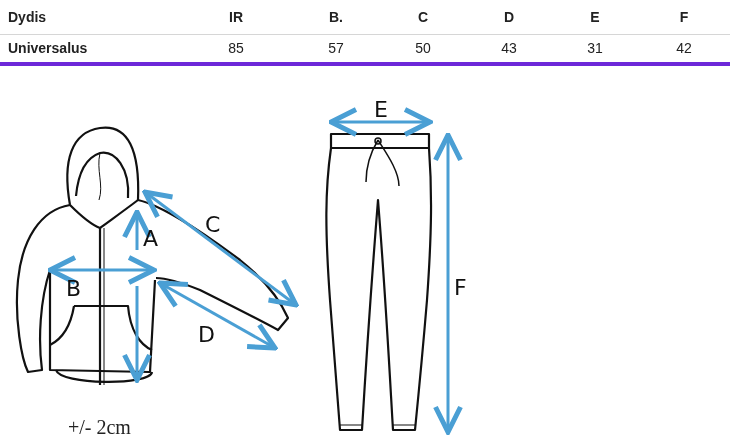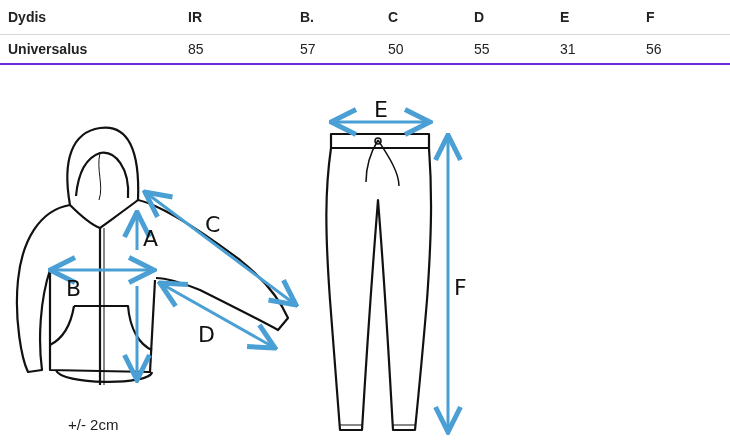--- a/index.html
+++ b/index.html
@@ -1,26 +1,26 @@
 <!DOCTYPE html>
 <html><head>
 <meta charset="utf-8">
 <style>
   * { box-sizing: border-box; margin: 0; padding: 0; }
   html, body { width: 730px; height: 446px; background: #ffffff; overflow: hidden; }
   body { font-family: "Liberation Sans", "DejaVu Sans", sans-serif; color: #222; position: relative; }
   table.size-table { position: absolute; left: 0; top: 0; width: 730px; border-collapse: collapse; font-size: 14px; }
   table.size-table th, table.size-table td { height: 32px; padding: 0 8px; }
   table.size-table th { font-weight: bold; text-align: left; border-bottom: 1px solid #d6d6d6; height: 34px; }
-  table.size-table td { border-bottom: 2px solid #6d28d9; height: 30px; }
-  table.size-table .num { text-align: left; }
+  table.size-table td { border-bottom: 4px solid #6d28d9; height: 30px; }
+  table.size-table .num { text-align: center; }
   table.size-table tr td:first-child { font-weight: bold; }
   .c0 { width: 180px; }
   .illus { position: absolute; left: 0; top: 70px; width: 730px; height: 376px; }
-  .tol { position: absolute; left: 68px; top: 416px; font-size: 15px; color: #222; font-family: Liberation Sans, sans-serif; }
+  .tol { position: absolute; left: 68px; top: 416px; font-size: 20px; color: #222; font-family: Liberation Serif, serif; }
   .lbl { font-family: "DejaVu Sans", sans-serif; font-size: 22px; fill: #111; }
 </style>
 </head>
 <body>
 
 <table class="size-table">
   <thead>
     <tr>
       <th class="c0">Dydis</th>
       <th class="num" style="width:112px">IR</th>
@@ -30,23 +30,23 @@
       <th class="num" style="width:86px">E</th>
       <th class="num" style="width:92px">F</th>
     </tr>
   </thead>
   <tbody>
     <tr>
       <td>Universalus</td>
       <td class="num">85</td>
       <td class="num">57</td>
       <td class="num">50</td>
-      <td class="num">55</td>
+      <td class="num">43</td>
       <td class="num">31</td>
-      <td class="num">56</td>
+      <td class="num">42</td>
     </tr>
   </tbody>
 </table>
 
 <svg class="illus" viewBox="0 70 730 376">
   <defs>
     <marker id="ah" viewBox="0 0 12 12" refX="11" refY="6" markerWidth="10" markerHeight="10" orient="auto-start-reverse">
       <path d="M1,1 L11,6 L1,11" fill="none" stroke="#4a9fd4" stroke-width="2"></path>
     </marker>
   </defs>

